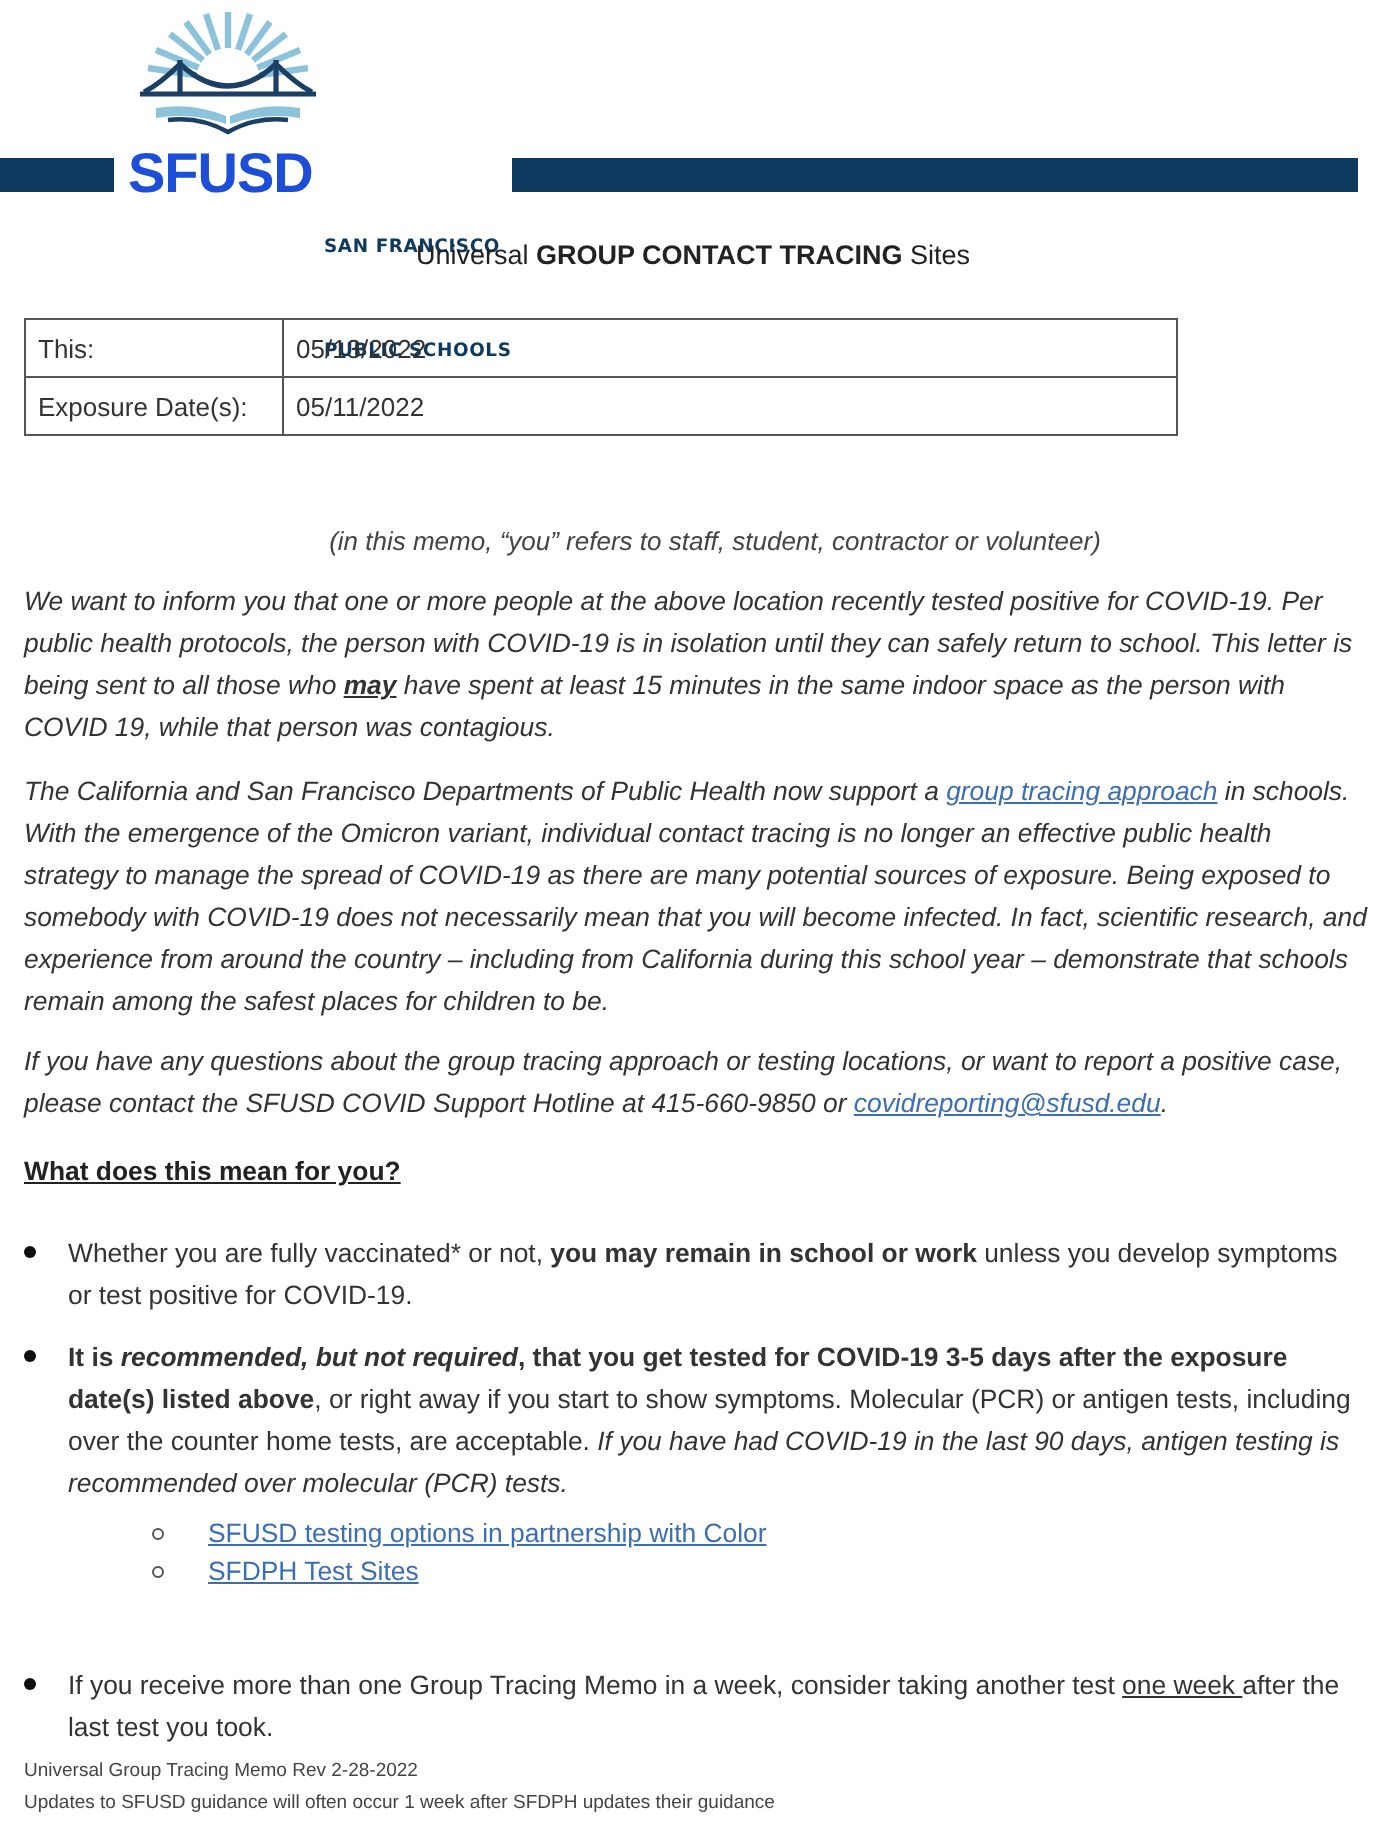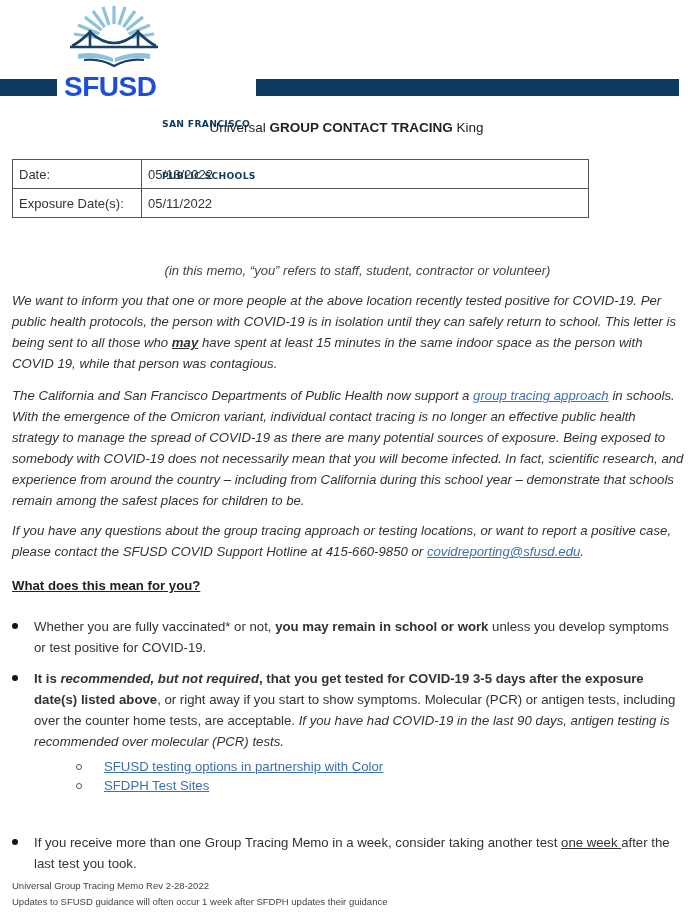--- a/index.html
+++ b/index.html
@@ -82,27 +82,27 @@
 </div>
 <div class="abs bar-left"></div>
 <div class="abs wordmark">SFUSD</div>
 <div class="abs subwordmark">
   <div>SAN FRANCISCO</div>
   <div>PUBLIC SCHOOLS</div>
 </div>
 <div class="abs bar-right"></div>
 
 <div class="abs title">
-  <span>Universal </span><b>GROUP CONTACT TRACING</b><span> King</span>
+  <span>Universal </span><b>GROUP CONTACT TRACING</b><span> Sites</span>
 </div>
 
 <table class="info">
   <tbody>
       <tr>
-    <td class="k">Date:</td>
+    <td class="k">This:</td>
     <td>05/13/2022</td>
   </tr>
   <tr>
     <td class="k">Exposure Date(s):</td>
     <td>05/11/2022</td>
   </tr>
 </tbody>
   </table>
 
 <div class="abs note">(in this memo, “you” refers to staff, student, contractor or volunteer)</div>

